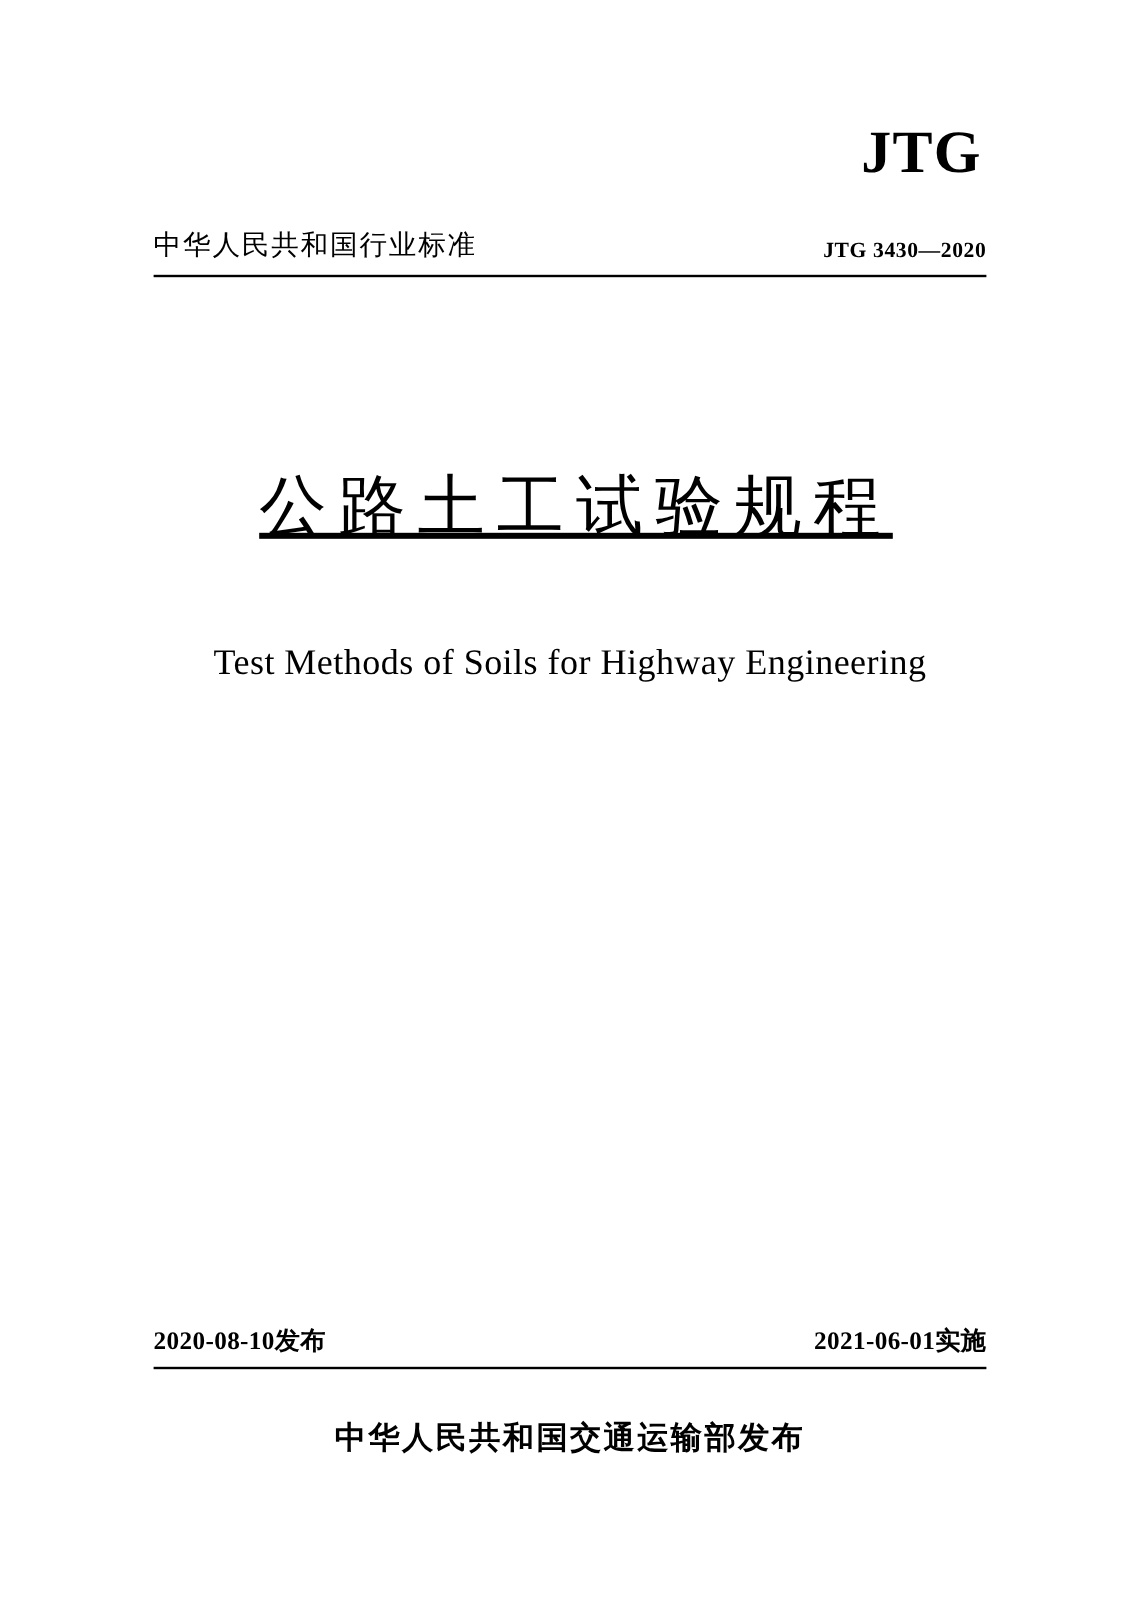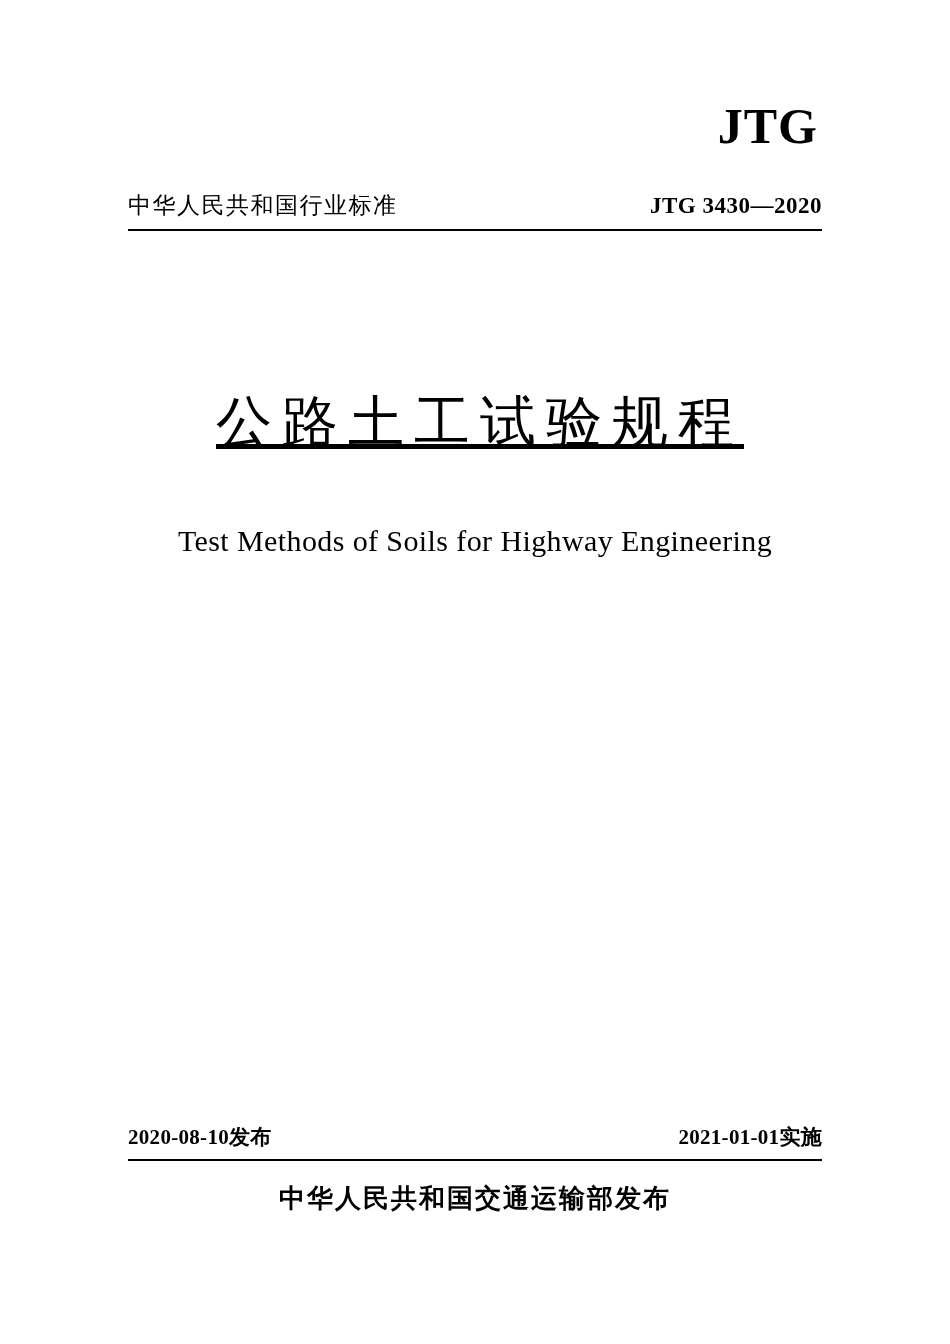--- a/index.html
+++ b/index.html
@@ -43,21 +43,21 @@
   }
   .masthead-left {
     font-family: "DejaVu Sans", sans-serif;
     font-size: 23px;
     letter-spacing: 1.5px;
     line-height: 1.2;
   }
   .masthead-right {
     font-family: "Liberation Serif", serif;
     font-weight: bold;
-    font-size: 23px;
+    font-size: 18px;
     letter-spacing: 0.5px;
     white-space: nowrap;
     text-align: center;
   }
   .rule-top {
     border-top: 2.5px solid #000;
     height: 0;
     margin-top: 2px;
   }
 
@@ -72,21 +72,21 @@
     font-size: 56px;
     font-weight: normal;
     letter-spacing: 10px;
     text-indent: 10px;
     text-decoration: underline;
   }
   .title-en {
     position: absolute;
     left: 0;
     right: 0;
-    top: 524px;
+    top: 536px;
     text-align: center;
     font-family: "Liberation Serif", serif;
     font-size: 30px;
     letter-spacing: 0.4px;
   }
 
   
   .footer {
     position: absolute;
     left: 128px;
@@ -106,21 +106,21 @@
     font-weight: bold;
     letter-spacing: 0.3px;
     white-space: nowrap;
   }
   .rule-bottom {
     border-top: 2.5px solid #000;
     height: 0;
   }
   .publisher {
     text-align: center;
-    margin-top: 20px;
+    margin-top: 40px;
     font-family: "DejaVu Sans", sans-serif;
     font-weight: bold;
     font-size: 26px;
     letter-spacing: 2px;
   }
 </style>
 </head>
 <body>
 
 <div class="page">
@@ -135,19 +135,19 @@
     <div class="rule-top"></div>
   </div>
 
   <div class="title-zh">公路土工试验规程</div>
 
   <div class="title-en">Test Methods of Soils for Highway Engineering</div>
 
   <div class="footer">
     <div class="footer-dates">
       <div class="date-txt">2020-08-10发布</div>
-      <div class="date-txt">2021-01-01实施</div>
+      <div class="date-txt">2021-06-01实施</div>
     </div>
     <div class="rule-bottom"></div>
     <div class="publisher">中华人民共和国交通运输部发布</div>
   </div>
 
 </div>
 
 </body></html>

